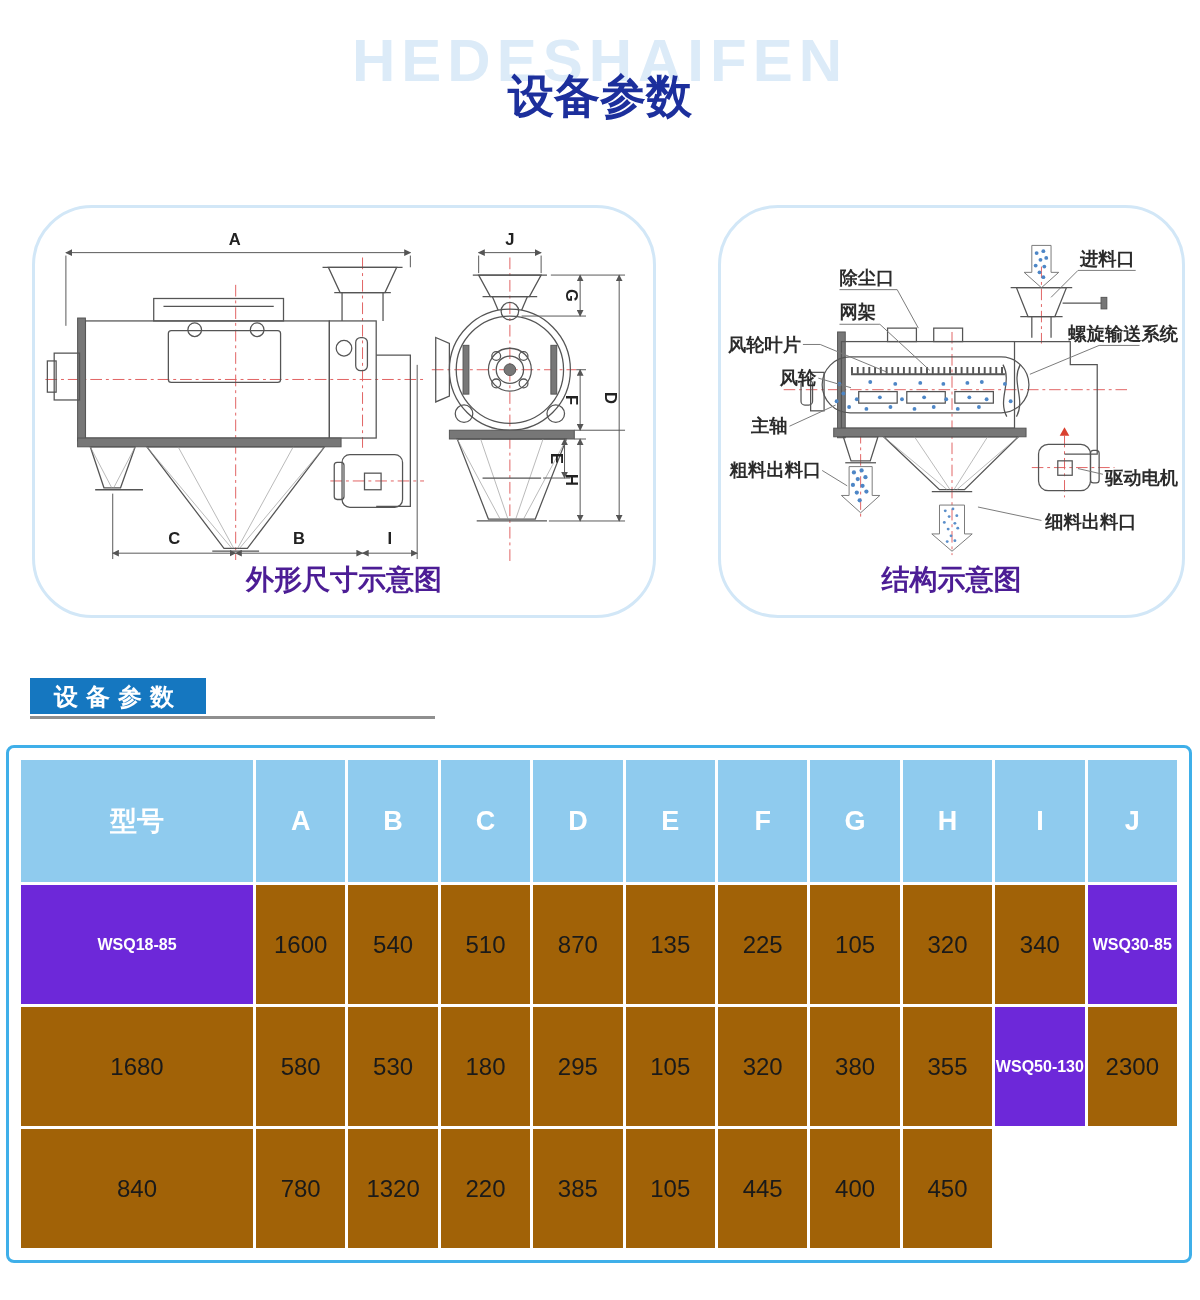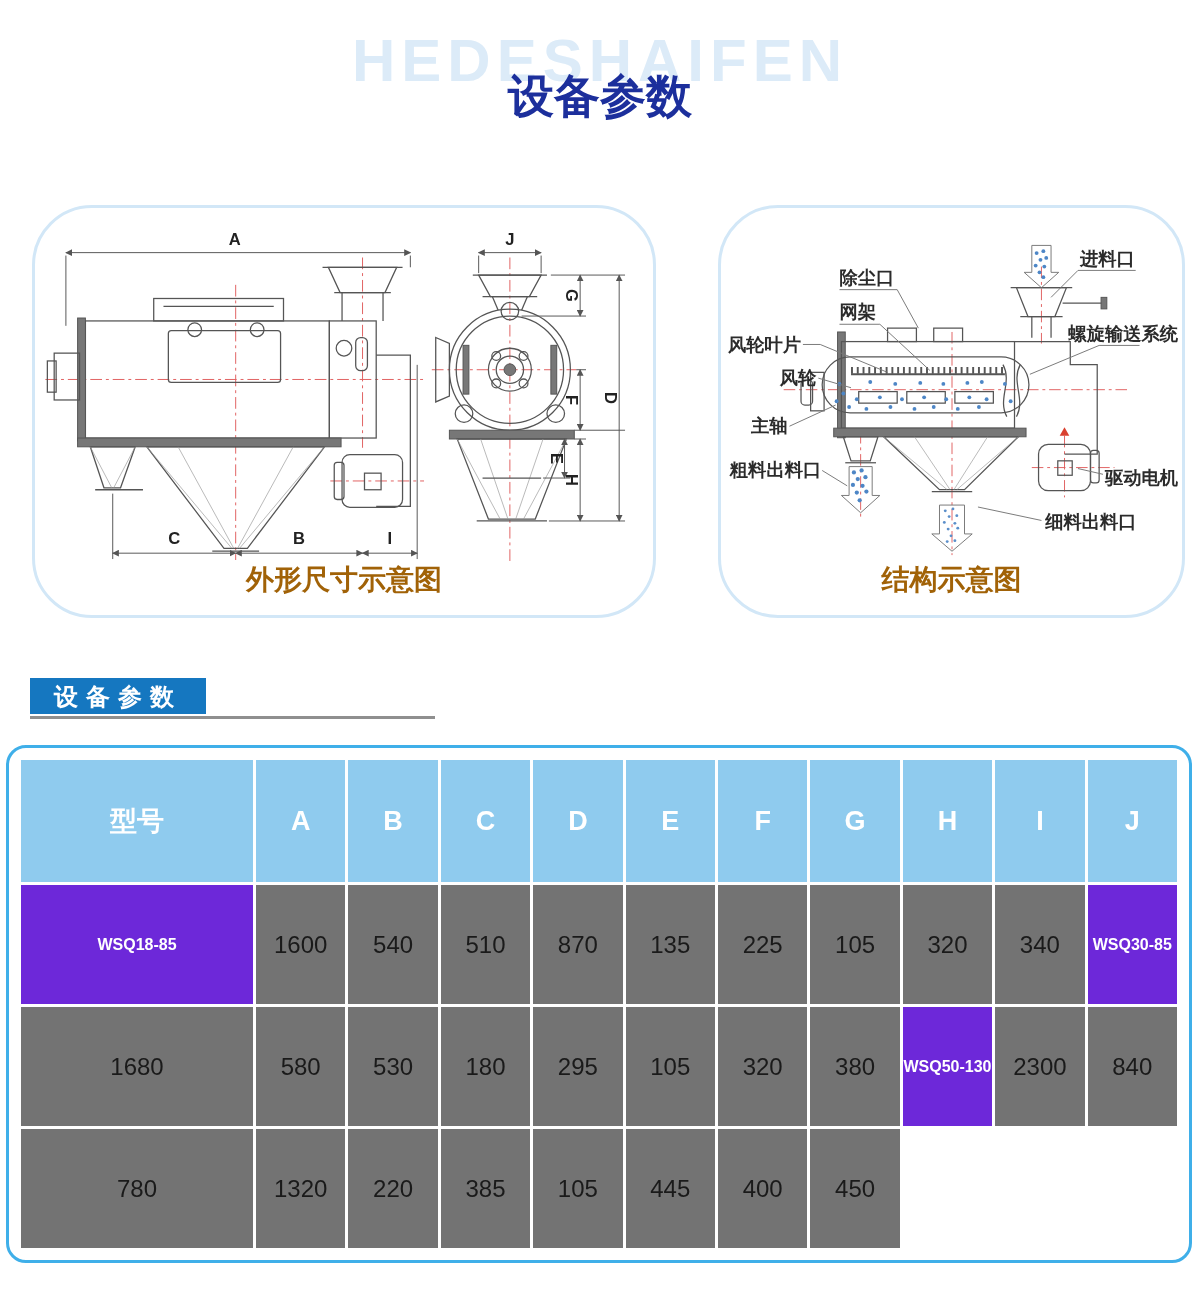--- a/index.html
+++ b/index.html
@@ -14,21 +14,21 @@
   .page-subtitle{position:absolute;top:127px;left:0;width:100%;text-align:center;
                  font-size:17px;color:#85b8e4;letter-spacing:9px;}
 
   
   .card{position:absolute;top:205px;height:413px;border:3px solid #d2e7f7;border-radius:60px;
         background:#fff;box-sizing:border-box;}
   .card-left{left:32px;width:624px;}
   .card-right{left:718px;width:467px;}
   .card svg{position:absolute;left:50%;transform:translateX(-50%);top:20px;}
   .card-caption{position:absolute;bottom:16px;left:0;width:100%;text-align:center;
-                font-size:28px;font-weight:bold;color:#a16207;}
+                font-size:28px;font-weight:bold;color:#4c1d95;}
 
   
   .st{stroke:#555;fill:none;stroke-width:1.3;}
   .stk{stroke:#555;fill:#777;stroke-width:1;}
   .thin{stroke:#9a9a9a;fill:none;stroke-width:0.7;}
   .dl{stroke:#555;fill:none;stroke-width:1;}
   .red{stroke:#e06060;fill:none;stroke-width:1;stroke-dasharray:12 4 3 4;}
   .dimtxt{font:bold 17px "Liberation Sans",sans-serif;fill:#222;}
   .lbl{font:600 19px "Liberation Sans",sans-serif;fill:#2b2b2b;}
   .ldr{stroke:#777;fill:none;stroke-width:1;}
@@ -36,28 +36,28 @@
   .fdot{fill:#5b8fca;stroke:none;}
 
   
   .section-tag{position:absolute;left:30px;top:678px;width:176px;height:36px;background:#1577c0;
                color:#fff;font-size:24px;font-weight:bold;letter-spacing:8px;text-align:center;
                line-height:37px;}
   .section-line{position:absolute;left:30px;top:716px;width:405px;height:3px;background:#8f8f8f;}
 
   
   .table-wrap{position:absolute;left:6px;top:745px;width:1186px;height:518px;
-              border:3px solid #3fafe9;border-radius:20px;background:#fff;
+              border:3px solid #3fafe9;border-radius:8px;background:#fff;
               box-sizing:border-box;padding:12px;}
   .ptable{display:grid;grid-template-columns:232px repeat(10,1fr);
           grid-template-rows:122px repeat(3,1fr);gap:3px;height:100%;}
   .cell{display:flex;align-items:center;justify-content:center;}
   .hc{background:#8fcbee;color:#fff;font-size:27px;font-weight:bold;}
   .mc{background:#6d28d9;color:#fff;font-size:16px;font-weight:bold;}
-  .dc{background:#737373;color:#1a1a1a;font-size:24px;}
+  .dc{background:#a16207;color:#1a1a1a;font-size:24px;}
 </style>
 </head>
 <body>
 
 <div class="page">
 
   <div class="watermark">HEDESHAIFEN</div>
   <div class="page-title">设备参数</div>
 
   <div class="card card-left">
@@ -354,20 +354,21 @@
 
       <div class="cell mc">WSQ30-85</div>
       <div class="cell dc">1680</div>
       <div class="cell dc">580</div>
       <div class="cell dc">530</div>
       <div class="cell dc">180</div>
       <div class="cell dc">295</div>
       <div class="cell dc">105</div>
       <div class="cell dc">320</div>
       <div class="cell dc">380</div>
+      <div class="cell dc">355</div>
 
       <div class="cell mc">WSQ50-130</div>
       <div class="cell dc">2300</div>
       <div class="cell dc">840</div>
       <div class="cell dc">780</div>
       <div class="cell dc">1320</div>
       <div class="cell dc">220</div>
       <div class="cell dc">385</div>
       <div class="cell dc">105</div>
       <div class="cell dc">445</div>

